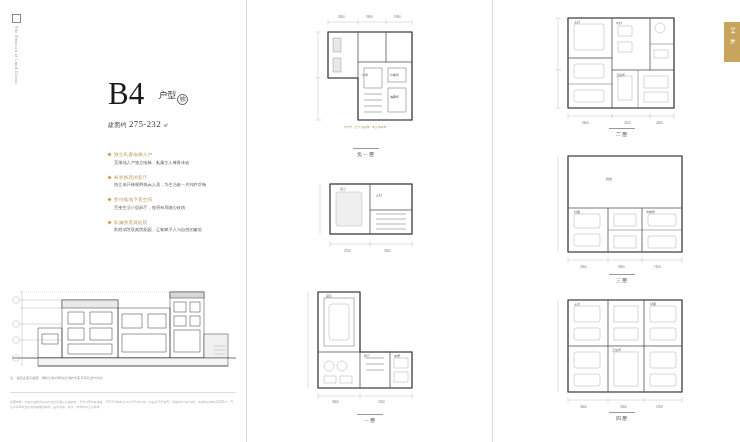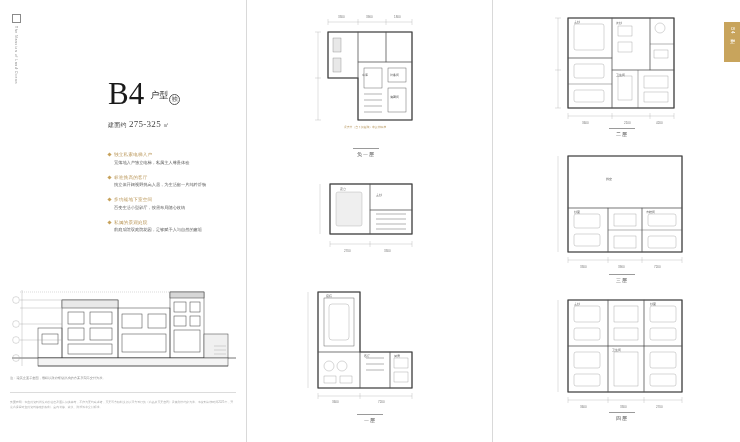--- a/index.html
+++ b/index.html
@@ -10,21 +10,21 @@
   .vsep{position:absolute;top:0;width:1px;height:442px;background:#d9d9d9;}
 
   
   .left{position:absolute;left:0;top:0;width:246px;height:442px;}
   .brandmark{position:absolute;left:12px;top:14px;width:24px;height:60px;}
   .brandmark .sq{width:7px;height:7px;border:1px solid #8a8a8a;}
   .brandmark .vtext{position:absolute;left:2px;top:12px;writing-mode:vertical-rl;font-size:3.4px;letter-spacing:.6px;color:#8a8a8a;white-space:nowrap;}
 
   .title-block{position:absolute;left:108px;top:78px;}
   .title{font-family:"Liberation Serif",serif;font-size:31px;line-height:31px;color:#1a1a1a;letter-spacing:0px;}
-  .title .suffix{font-size:9px;vertical-align:6px;margin-left:6px;color:#333;}
+  .title .suffix{font-size:9px;vertical-align:6px;margin-left:14px;color:#333;}
   .title .circ{display:inline-block;width:9px;height:9px;border:1px solid #555;border-radius:50%;font-size:6px;line-height:9px;text-align:center;vertical-align:3px;margin-left:1px;color:#444;}
   .area{margin-top:8px;font-size:6px;color:#444;letter-spacing:.3px;}
   .area .big{font-family:"Liberation Serif",serif;font-size:9px;}
 
   .features{position:absolute;left:108px;top:152px;width:120px;}
   .feat{margin-bottom:9px;}
   .feat .head{font-size:4.6px;color:#b89455;letter-spacing:.2px;position:relative;padding-left:6px;margin-bottom:2.5px;}
   .feat .head:before{content:"";position:absolute;left:0;top:1.4px;width:3px;height:3px;background:#c7a25c;transform:rotate(45deg);}
   .feat .body{font-size:4.2px;color:#5a5a5a;line-height:6px;padding-left:6px;}
 
@@ -59,21 +59,21 @@
       <div class="sq"></div>
       <div class="vtext">The Mansion of  Land·Ocean</div>
     </div>
 
     <div class="title-block">
       <div class="title">
         <span>B4</span><span class="suffix">户型</span><span class="circ">独</span>
       </div>
       <div class="area">
         <span>建面约</span>
-        <span class="big">275-325</span>
+        <span class="big">275-232</span>
         <span>㎡</span>
       </div>
     </div>
 
     <div class="features">
       <div class="feat">
         <div class="head">独立私家电梯入户</div>
         <div class="body">宽落地入户独立电梯，私属主人尊贵体验</div>
       </div>
       <div class="feat">

